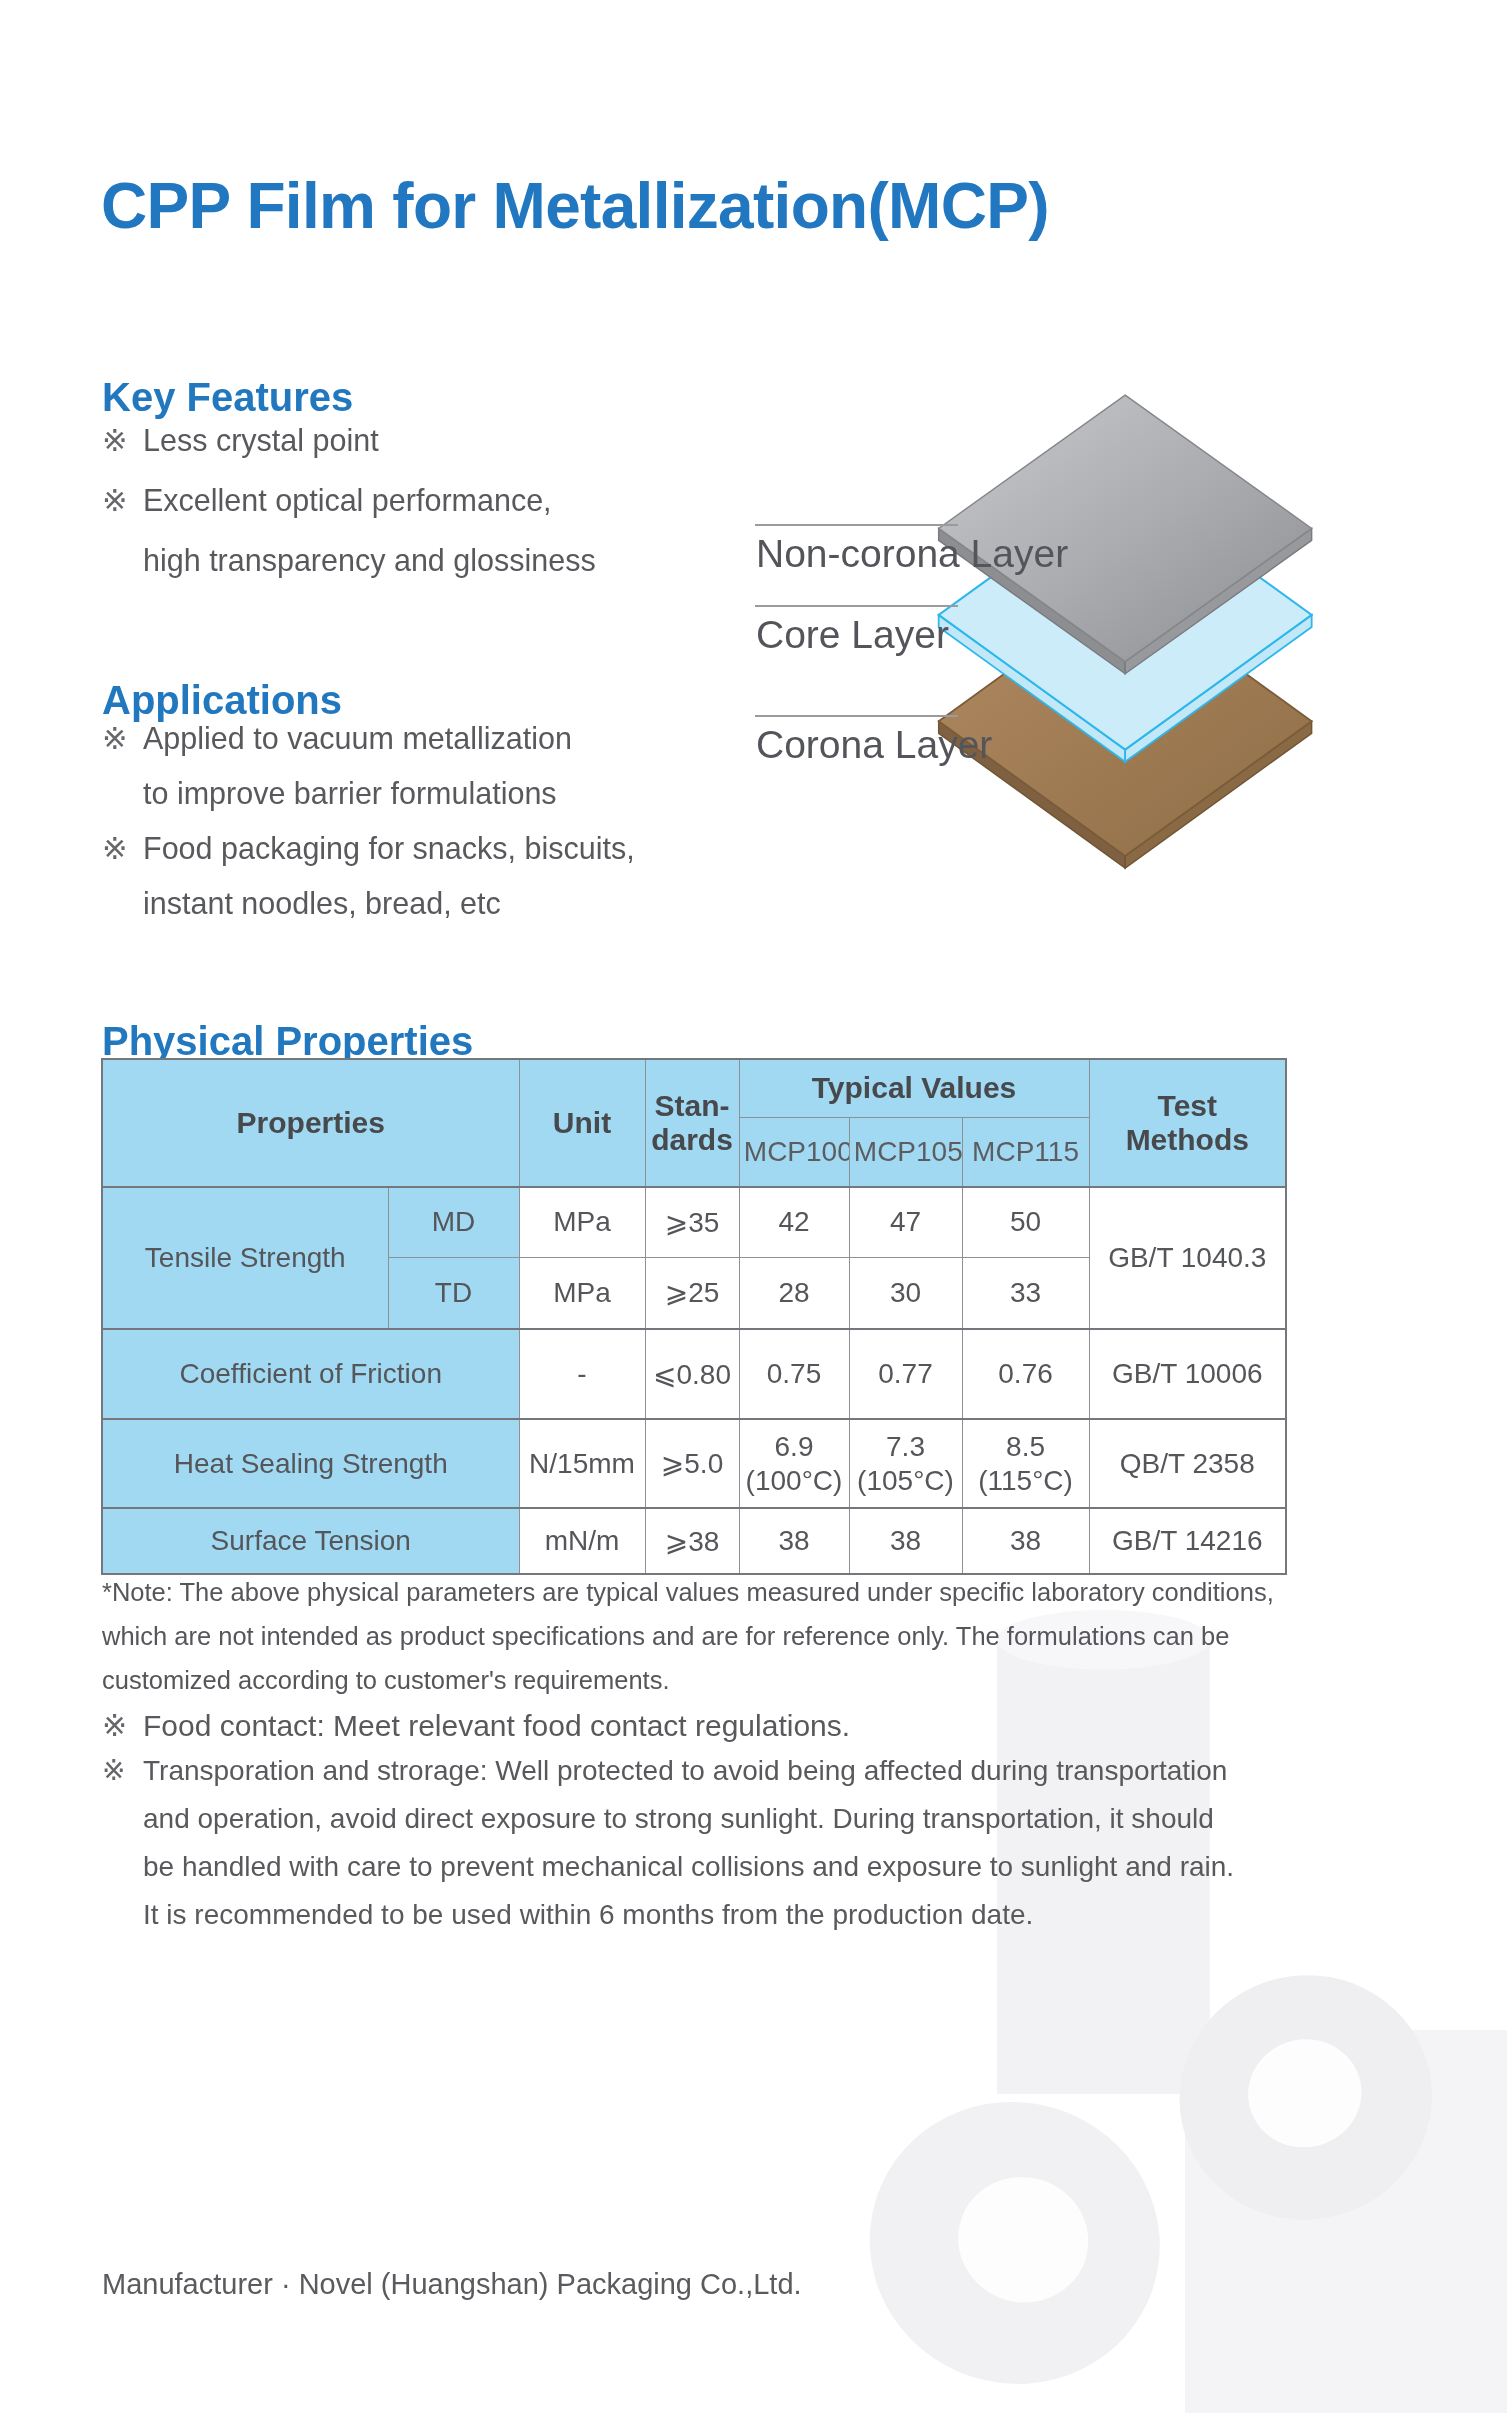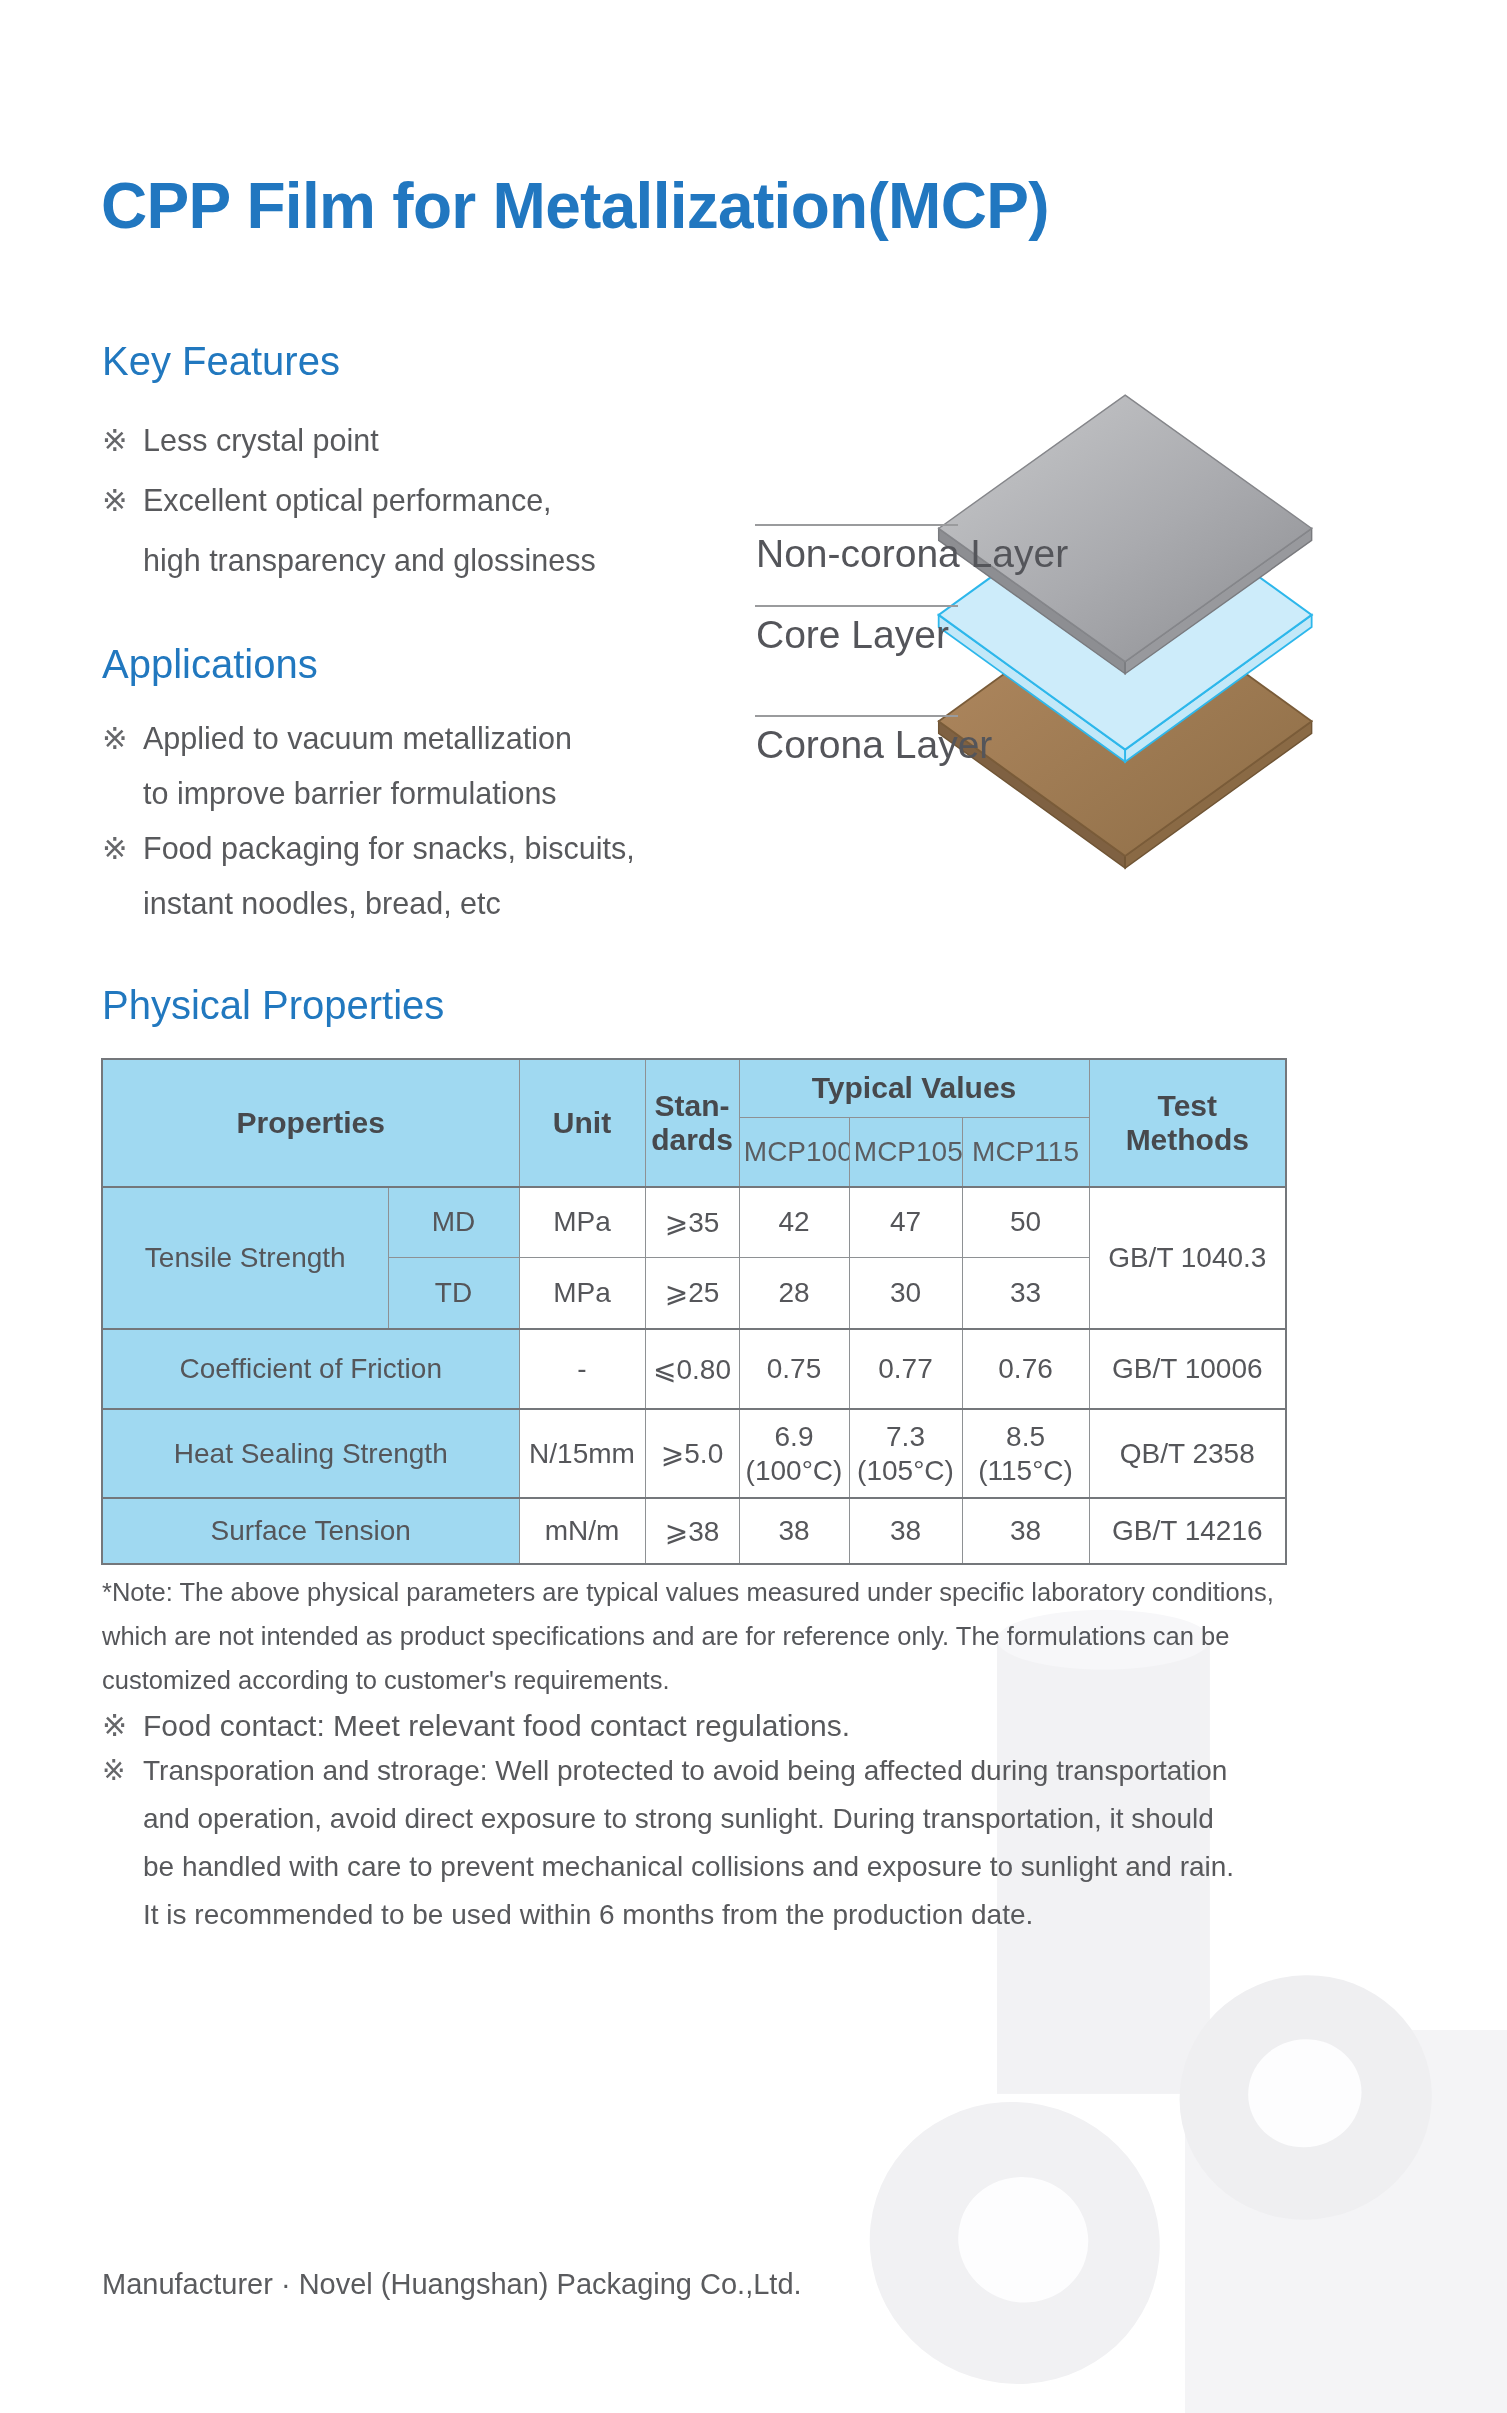--- a/index.html
+++ b/index.html
@@ -7,21 +7,21 @@
     width:1508px;height:2413px;background:#ffffff;position:relative;overflow:hidden;
     font-family:"Liberation Sans","DejaVu Sans",sans-serif;
     -webkit-font-smoothing:antialiased;
   }
   .abs{position:absolute;}
   
   .page-title{
     left:101px;top:169px;font-size:64px;font-weight:bold;color:#2177c0;letter-spacing:-0.7px;white-space:nowrap;
   }
   .section-heading{
-    font-size:40px;font-weight:normal;color:#2178bf;white-space:nowrap;
+    font-size:40px;font-weight:bold;color:#2178bf;white-space:nowrap;margin-top:36px;
   }
   
   .bullet-list{left:102px;color:#58595c;}
   .bullet{display:flex;align-items:flex-start;}
   .bullet .marker{width:41px;flex:0 0 41px;color:#66676a;}
   .bullet .btext{white-space:pre-line;}
   .kf-list{top:410px;font-size:30.5px;line-height:60px;}
   .app-list{top:711px;font-size:30.5px;line-height:55px;}
   
   .layer-line{height:2.1px;background:#9a9b9d;left:755px;width:203px;}
@@ -34,21 +34,21 @@
   .props-table td{
     border:1.4px solid #8e9194;text-align:center;vertical-align:middle;
     font-size:28px;color:#55565a;padding:0 4.3px;overflow:hidden;
   }
   .props-table td.blue{background:#a0d9f1;}
   .props-table td.bold{font-weight:bold;font-size:30px;color:#47494d;}
   .props-table td.grade{font-size:28px;color:#5b5d61;font-weight:normal;}
   .props-table td.pre{white-space:pre-line;line-height:34px;}
   .props-table tr.thick td{border-top:2.8px solid #74777b;}
   tr.rh1{height:58px;} tr.rh2{height:70px;} tr.rmd{height:70px;} tr.rtd{height:72px;}
-  tr.rcof{height:80px;margin-top:44px;} tr.rheat{height:89px;} tr.rst{height:66px;}
+  tr.rcof{height:90px;margin-top:44px;} tr.rheat{height:89px;} tr.rst{height:66px;}
   
   .note-text{left:102px;top:1570px;width:1277px;font-size:25.5px;line-height:44px;color:#55565a;white-space:pre-line;}
   .food-note{top:1702px;font-size:30px;line-height:47px;}
   .transport-note{top:1747px;font-size:28px;line-height:48px;}
   .manufacturer{left:102px;top:2268px;font-size:29px;color:#5a5b5e;white-space:nowrap;}
 </style>
 </head>
 <body>
 
 <svg class="abs" style="left:816px;top:1590px;" width="692" height="824" viewBox="0 0 975 1161">

